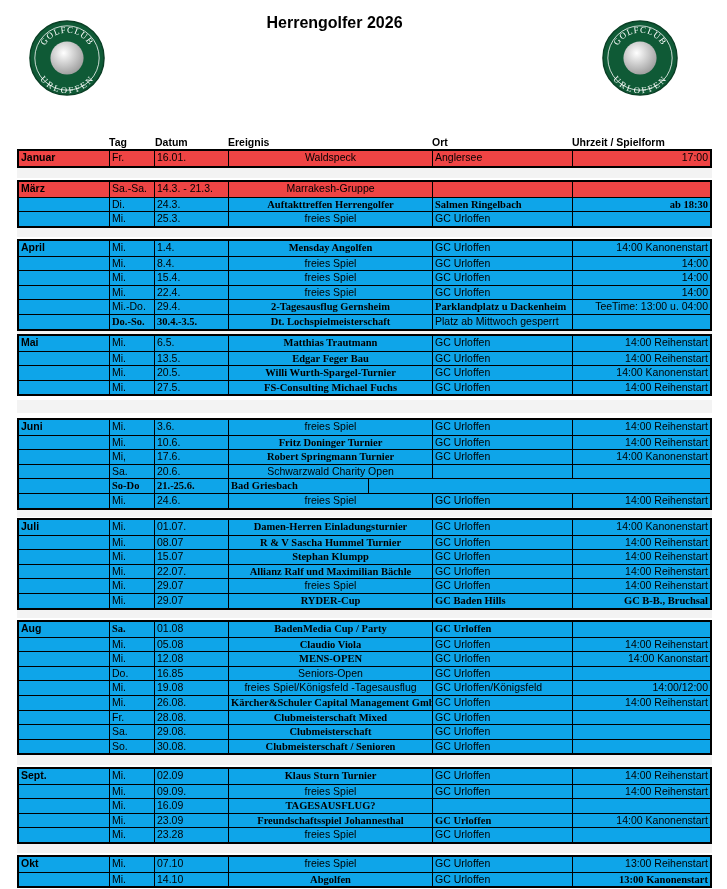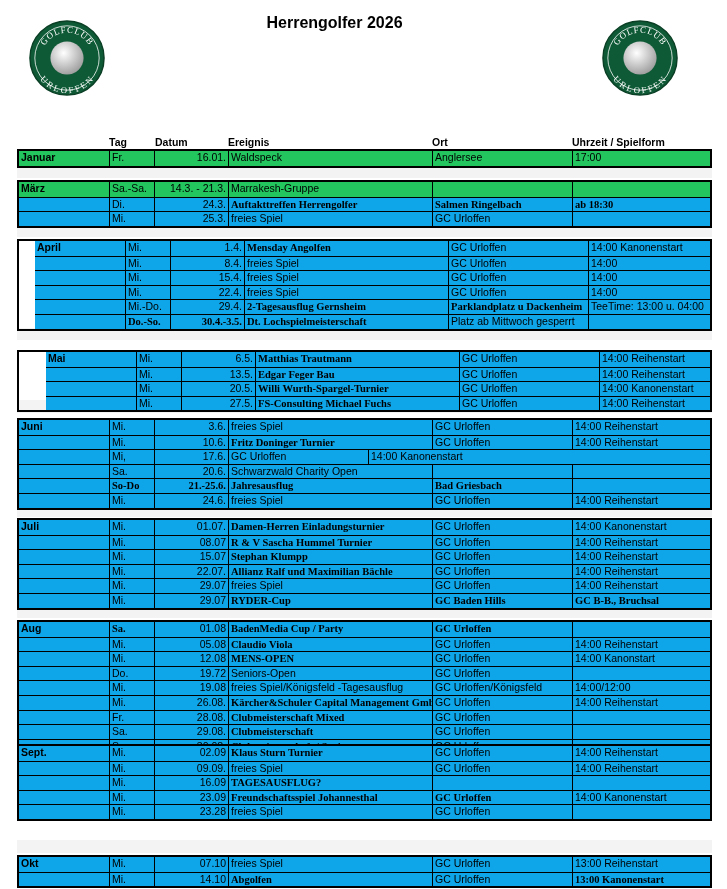--- a/index.html
+++ b/index.html
@@ -11,29 +11,29 @@
   .logo.left { left:28px; }
   .logo.right { left:601px; }
   .logo svg { width:78px; height:78px; display:block; }
 
   .headrow { position:absolute; top:136px; left:17px; height:13px; font-size:10.5px; font-weight:bold; }
   .headrow span { position:absolute; top:0; white-space:nowrap; }
 
   .block { position:absolute; left:17px; width:695px; border:2px solid #000; border-right-width:2px; box-sizing:border-box; }
   .row { display:flex; height:14.6px; border-top:1px solid #000; box-sizing:border-box; font-size:10.5px; line-height:13px; background:#0ea5e9; }
   .row:first-child { border-top:none; }
-  .row.white { background:#22c55e; }
+  .row.white { background:#ef4444; }
   .cell { box-sizing:border-box; border-left:1px solid #000; padding:0 2px; white-space:nowrap; overflow:hidden; }
   .cell:first-child { border-left:none; }
   .c-month { width:90px; font-weight:bold; }
   .c-tag { width:45px; }
-  .c-date { width:74px; text-align:right; }
-  .c-event { width:204px; }
+  .c-date { width:74px; text-align:left; }
+  .c-event { width:204px;text-align:center; }
   .c-ort { width:140px; }
-  .c-time { flex:1; }
+  .c-time { flex:1;text-align:right; }
   .b { font-weight:bold;font-family:Liberation Serif, serif; }
   .spacer { position:absolute; left:17px; width:695px; height:12px; background:#f3f3f3; }
 </style>
 </head>
 <body>
 
 <div class="title">Herrengolfer 2026</div>
 
 <div class="logo left">
   <svg viewBox="0 0 80 80">
@@ -116,21 +116,21 @@
       </div>
       <div class="row">
         <div class="cell c-month"></div>
         <div class="cell c-tag">Mi.</div>
         <div class="cell c-date">25.3.</div>
         <div class="cell c-event">freies Spiel</div>
         <div class="cell c-ort">GC Urloffen</div>
         <div class="cell c-time"></div>
       </div>
     </div>
-    <div class="block" style="top: 239px; padding-left: 16px;">
+    <div class="block" style="top: 239px;">
       <div class="row">
         <div class="cell c-month">April</div>
         <div class="cell c-tag">Mi.</div>
         <div class="cell c-date">1.4.</div>
         <div class="cell c-event b">Mensday Angolfen</div>
         <div class="cell c-ort">GC Urloffen</div>
         <div class="cell c-time">14:00 Kanonenstart</div>
       </div>
       <div class="row">
         <div class="cell c-month"></div>
@@ -166,21 +166,21 @@
       </div>
       <div class="row">
         <div class="cell c-month"></div>
         <div class="cell c-tag b">Do.-So.</div>
         <div class="cell c-date b">30.4.-3.5.</div>
         <div class="cell c-event b">Dt. Lochspielmeisterschaft</div>
         <div class="cell c-ort">Platz ab Mittwoch gesperrt</div>
         <div class="cell c-time"></div>
       </div>
     </div>
-    <div class="block" style="top: 350px; padding-left: 27px;">
+    <div class="block" style="top: 334px;">
       <div class="row">
         <div class="cell c-month">Mai</div>
         <div class="cell c-tag">Mi.</div>
         <div class="cell c-date">6.5.</div>
         <div class="cell c-event b">Matthias Trautmann</div>
         <div class="cell c-ort">GC Urloffen</div>
         <div class="cell c-time">14:00 Reihenstart</div>
       </div>
       <div class="row">
         <div class="cell c-month"></div>
@@ -221,36 +221,36 @@
         <div class="cell c-tag">Mi.</div>
         <div class="cell c-date">10.6.</div>
         <div class="cell c-event b">Fritz Doninger Turnier</div>
         <div class="cell c-ort">GC Urloffen</div>
         <div class="cell c-time">14:00 Reihenstart</div>
       </div>
       <div class="row">
         <div class="cell c-month"></div>
         <div class="cell c-tag">Mi,</div>
         <div class="cell c-date">17.6.</div>
+        <div class="cell c-event b">Robert Springmann Turnier</div>
         <div class="cell c-ort">GC Urloffen</div>
         <div class="cell c-time">14:00 Kanonenstart</div>
       </div>
       <div class="row">
         <div class="cell c-month"></div>
         <div class="cell c-tag">Sa.</div>
         <div class="cell c-date">20.6.</div>
         <div class="cell c-event">Schwarzwald Charity Open</div>
         <div class="cell c-ort"></div>
         <div class="cell c-time"></div>
       </div>
       <div class="row">
         <div class="cell c-month"></div>
         <div class="cell c-tag b">So-Do</div>
         <div class="cell c-date b">21.-25.6.</div>
-        <div class="cell c-event b">Jahresausflug</div>
         <div class="cell c-ort b">Bad Griesbach</div>
         <div class="cell c-time"></div>
       </div>
       <div class="row">
         <div class="cell c-month"></div>
         <div class="cell c-tag">Mi.</div>
         <div class="cell c-date">24.6.</div>
         <div class="cell c-event">freies Spiel</div>
         <div class="cell c-ort">GC Urloffen</div>
         <div class="cell c-time">14:00 Reihenstart</div>
@@ -327,21 +327,21 @@
         <div class="cell c-month"></div>
         <div class="cell c-tag">Mi.</div>
         <div class="cell c-date">12.08</div>
         <div class="cell c-event b">MENS-OPEN</div>
         <div class="cell c-ort">GC Urloffen</div>
         <div class="cell c-time">14:00 Kanonstart</div>
       </div>
       <div class="row">
         <div class="cell c-month"></div>
         <div class="cell c-tag">Do.</div>
-        <div class="cell c-date">19.72</div>
+        <div class="cell c-date">16.85</div>
         <div class="cell c-event">Seniors-Open</div>
         <div class="cell c-ort">GC Urloffen</div>
         <div class="cell c-time"></div>
       </div>
       <div class="row">
         <div class="cell c-month"></div>
         <div class="cell c-tag">Mi.</div>
         <div class="cell c-date">19.08</div>
         <div class="cell c-event">freies Spiel/Königsfeld -Tagesausflug</div>
         <div class="cell c-ort">GC Urloffen/Königsfeld</div>
@@ -373,21 +373,21 @@
       </div>
       <div class="row">
         <div class="cell c-month"></div>
         <div class="cell c-tag">So.</div>
         <div class="cell c-date">30.08.</div>
         <div class="cell c-event b">Clubmeisterschaft / Senioren</div>
         <div class="cell c-ort">GC Urloffen</div>
         <div class="cell c-time"></div>
       </div>
     </div>
-    <div class="block" style="top: 744px;">
+    <div class="block" style="top: 767px;">
       <div class="row">
         <div class="cell c-month">Sept.</div>
         <div class="cell c-tag">Mi.</div>
         <div class="cell c-date">02.09</div>
         <div class="cell c-event b">Klaus Sturn  Turnier</div>
         <div class="cell c-ort">GC Urloffen</div>
         <div class="cell c-time">14:00 Reihenstart</div>
       </div>
       <div class="row">
         <div class="cell c-month"></div>

